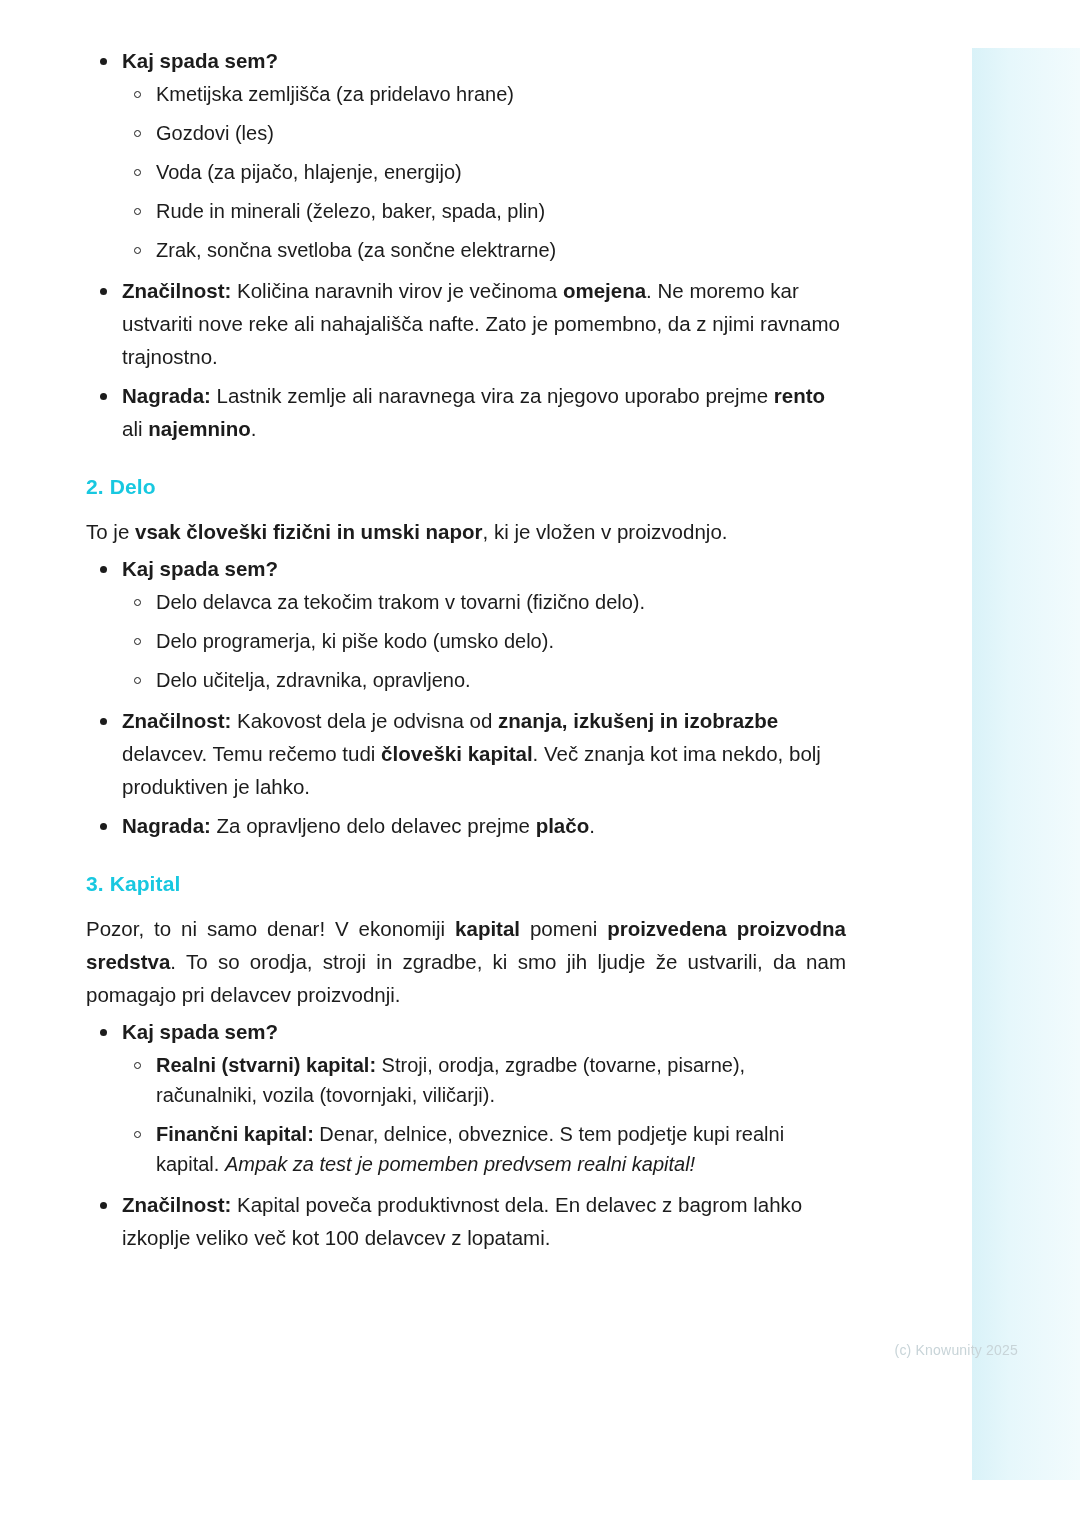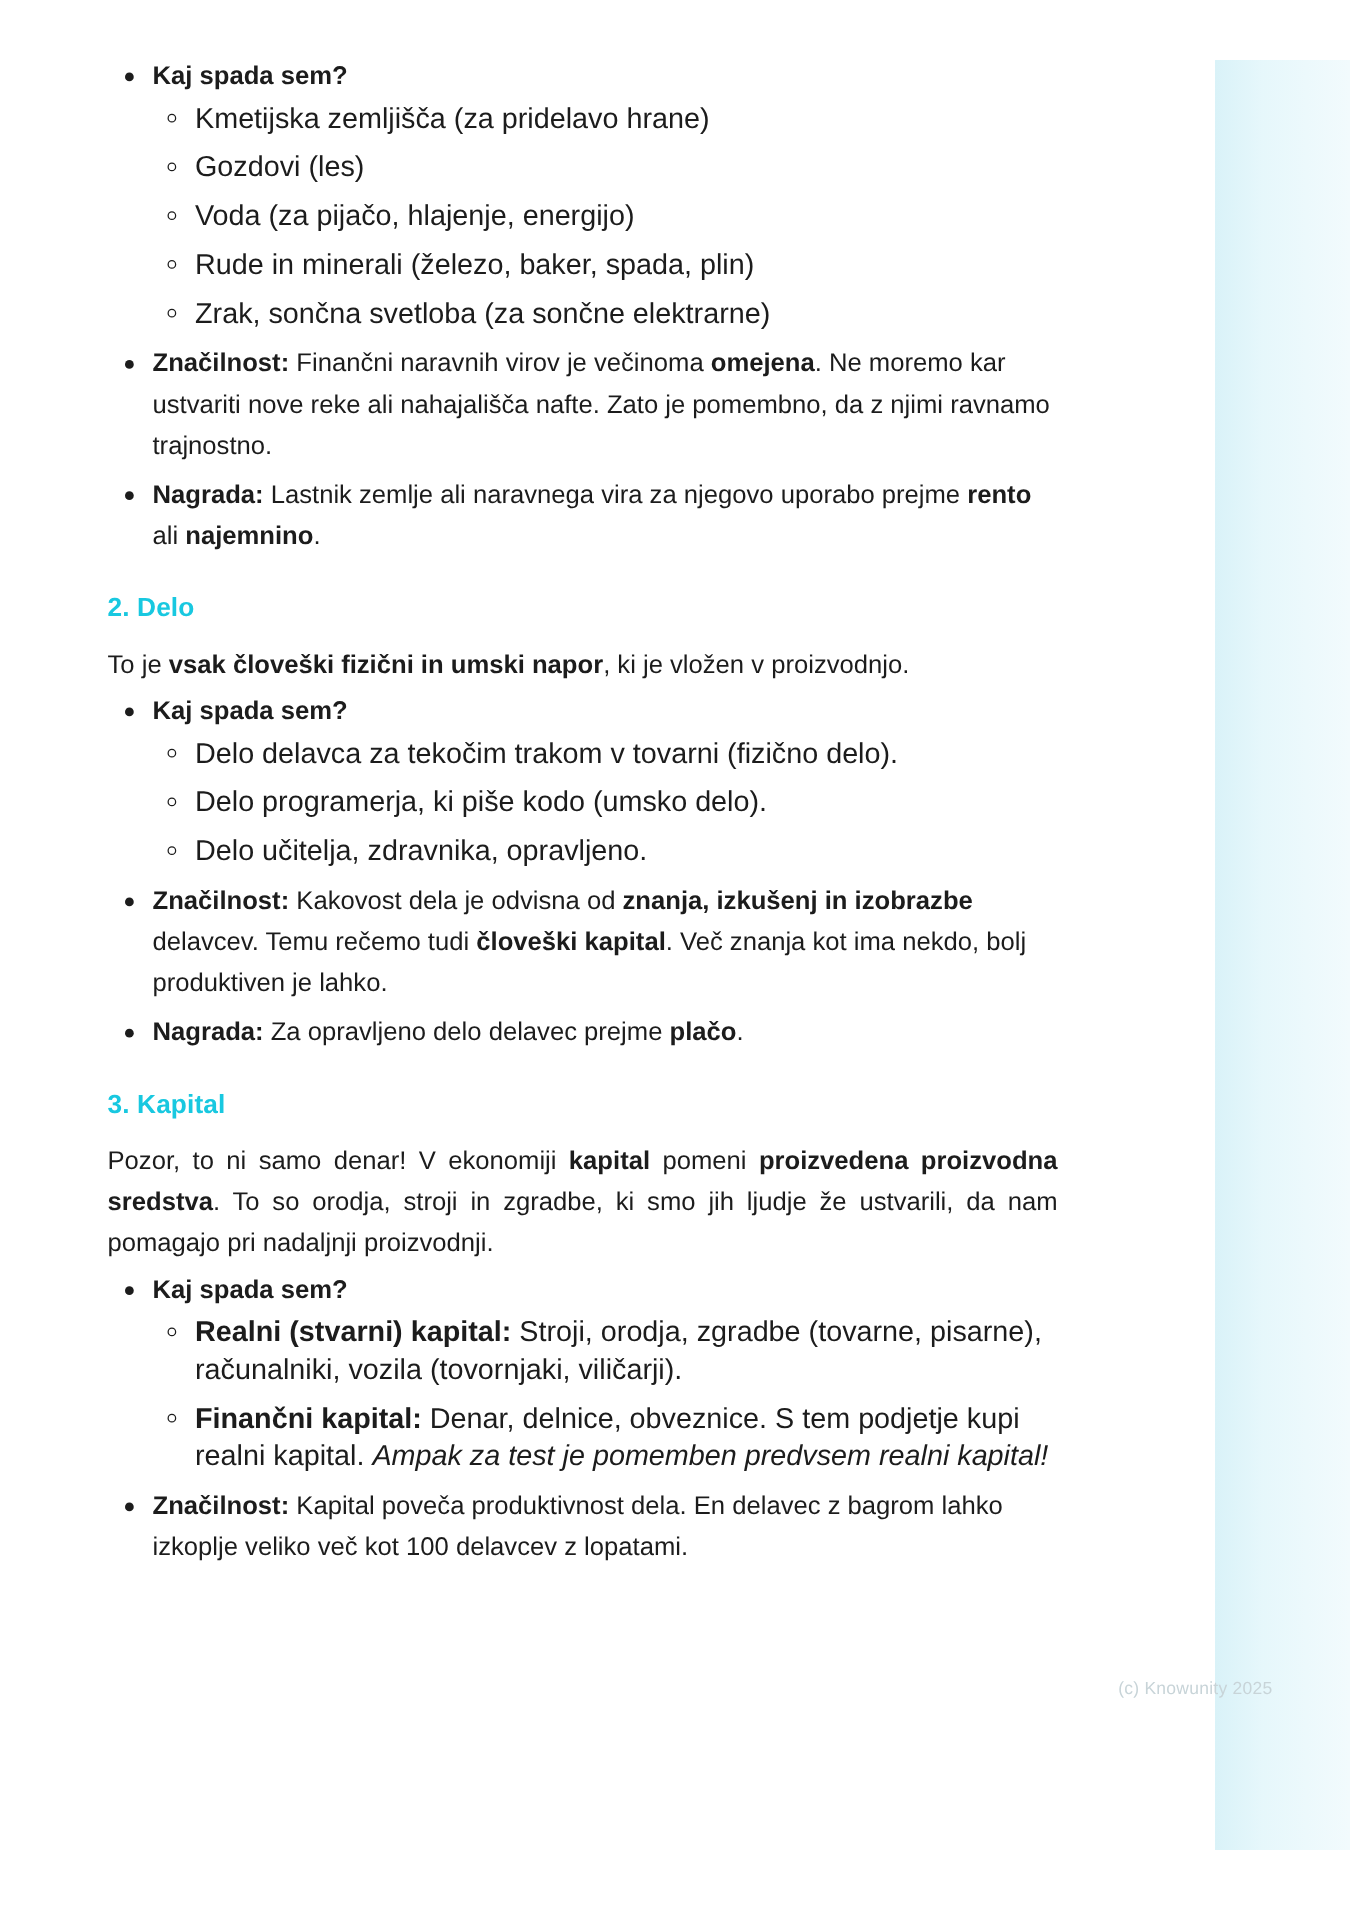--- a/index.html
+++ b/index.html
@@ -75,21 +75,21 @@
   }
   ul.lvl2 {
     list-style: none;
     margin: 2px 0 0 0;
     padding: 0;
   }
   ul.lvl2 > li {
     position: relative;
     padding-left: 34px;
     margin-bottom: 9px;
-    font-size: 23px;
+    font-size: 20px;
     line-height: 30px;
   }
   ul.lvl2 > li::before {
     content: "";
     position: absolute;
     left: 12px;
     top: 12px;
     width: 7px;
     height: 7px;
     border-radius: 50%;
@@ -123,21 +123,21 @@
         <b>Kaj spada sem?</b>
         <ul class="lvl2">
           <li>Kmetijska zemljišča (za pridelavo hrane)</li>
           <li>Gozdovi (les)</li>
           <li>Voda (za pijačo, hlajenje, energijo)</li>
           <li>Rude in minerali (železo, baker, spada, plin)</li>
           <li>Zrak, sončna svetloba (za sončne elektrarne)</li>
         </ul>
       </li>
       <li>
-        <b>Značilnost:</b><span> Finančni naravnih virov je večinoma </span><b>omejena</b><span>. Ne moremo kar ustvariti nove reke ali nahajališča nafte. Zato je pomembno, da z njimi ravnamo trajnostno.</span>
+        <b>Značilnost:</b><span> Količina naravnih virov je večinoma </span><b>omejena</b><span>. Ne moremo kar ustvariti nove reke ali nahajališča nafte. Zato je pomembno, da z njimi ravnamo trajnostno.</span>
       </li>
       <li>
         <b>Nagrada:</b><span> Lastnik zemlje ali naravnega vira za njegovo uporabo prejme </span><b>rento</b><span> ali </span><b>najemnino</b><span>.</span>
       </li>
     </ul>
 
     <h2 class="section">2. Delo</h2>
 
     <p class="para"><span>To je </span><b>vsak človeški fizični in umski napor</b><span>, ki je vložen v proizvodnjo.</span></p>
 
@@ -153,21 +153,21 @@
       <li>
         <b>Značilnost:</b><span> Kakovost dela je odvisna od </span><b>znanja, izkušenj in izobrazbe</b><span> delavcev. Temu rečemo tudi </span><b>človeški kapital</b><span>. Več znanja kot ima nekdo, bolj produktiven je lahko.</span>
       </li>
       <li>
         <b>Nagrada:</b><span> Za opravljeno delo delavec prejme </span><b>plačo</b><span>.</span>
       </li>
     </ul>
 
     <h2 class="section">3. Kapital</h2>
 
-    <p class="para justify"><span>Pozor, to ni samo denar! V ekonomiji </span><b>kapital</b><span> pomeni </span><b>proizvedena proizvodna sredstva</b><span>. To so orodja, stroji in zgradbe, ki smo jih ljudje že ustvarili, da nam pomagajo pri nadaljnji proizvodnji.</span></p>
+    <p class="para justify"><span>Pozor, to ni samo denar! V ekonomiji </span><b>kapital</b><span> pomeni </span><b>proizvedena proizvodna sredstva</b><span>. To so orodja, stroji in zgradbe, ki smo jih ljudje že ustvarili, da nam pomagajo pri delavcev proizvodnji.</span></p>
 
     <ul class="lvl1">
       <li>
         <b>Kaj spada sem?</b>
         <ul class="lvl2">
           <li><b>Realni (stvarni) kapital:</b><span> Stroji, orodja, zgradbe (tovarne, pisarne), računalniki, vozila (tovornjaki, viličarji).</span></li>
           <li><b>Finančni kapital:</b><span> Denar, delnice, obveznice. S tem podjetje kupi realni kapital. </span><i>Ampak za test je pomemben predvsem realni kapital!</i></li>
         </ul>
       </li>
       <li>

